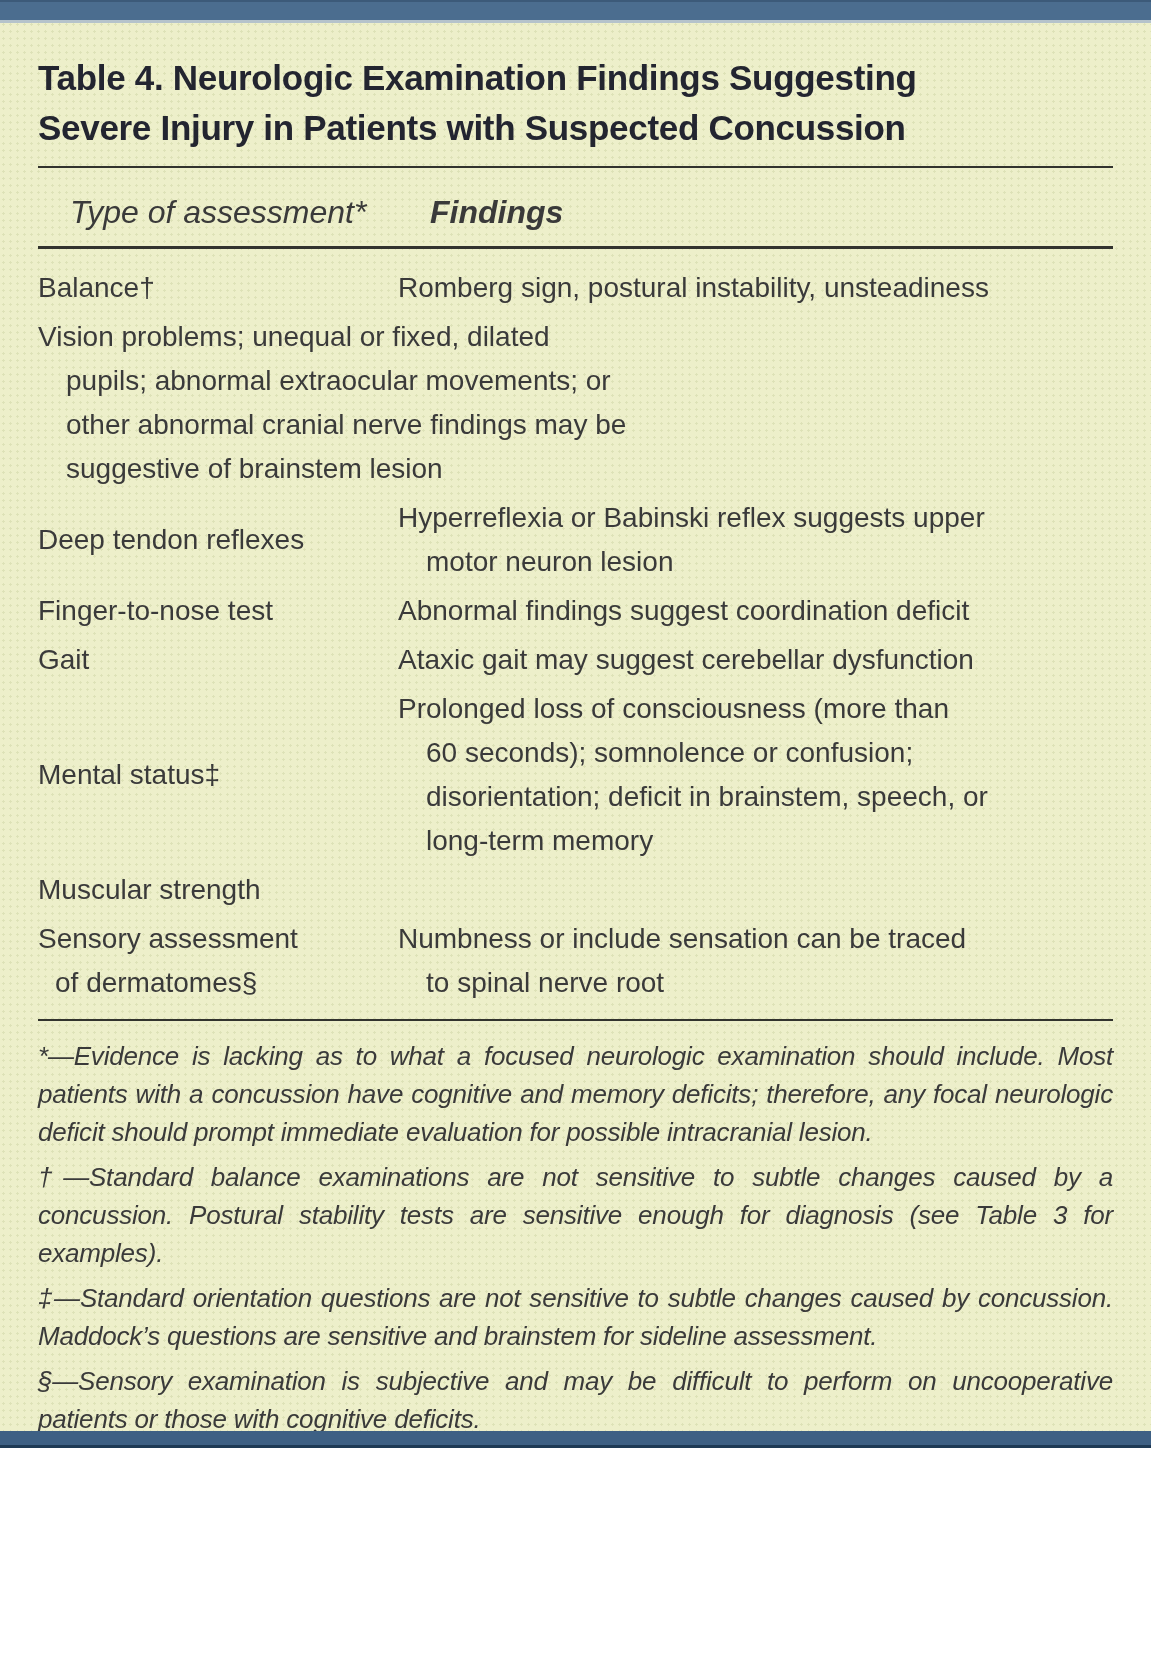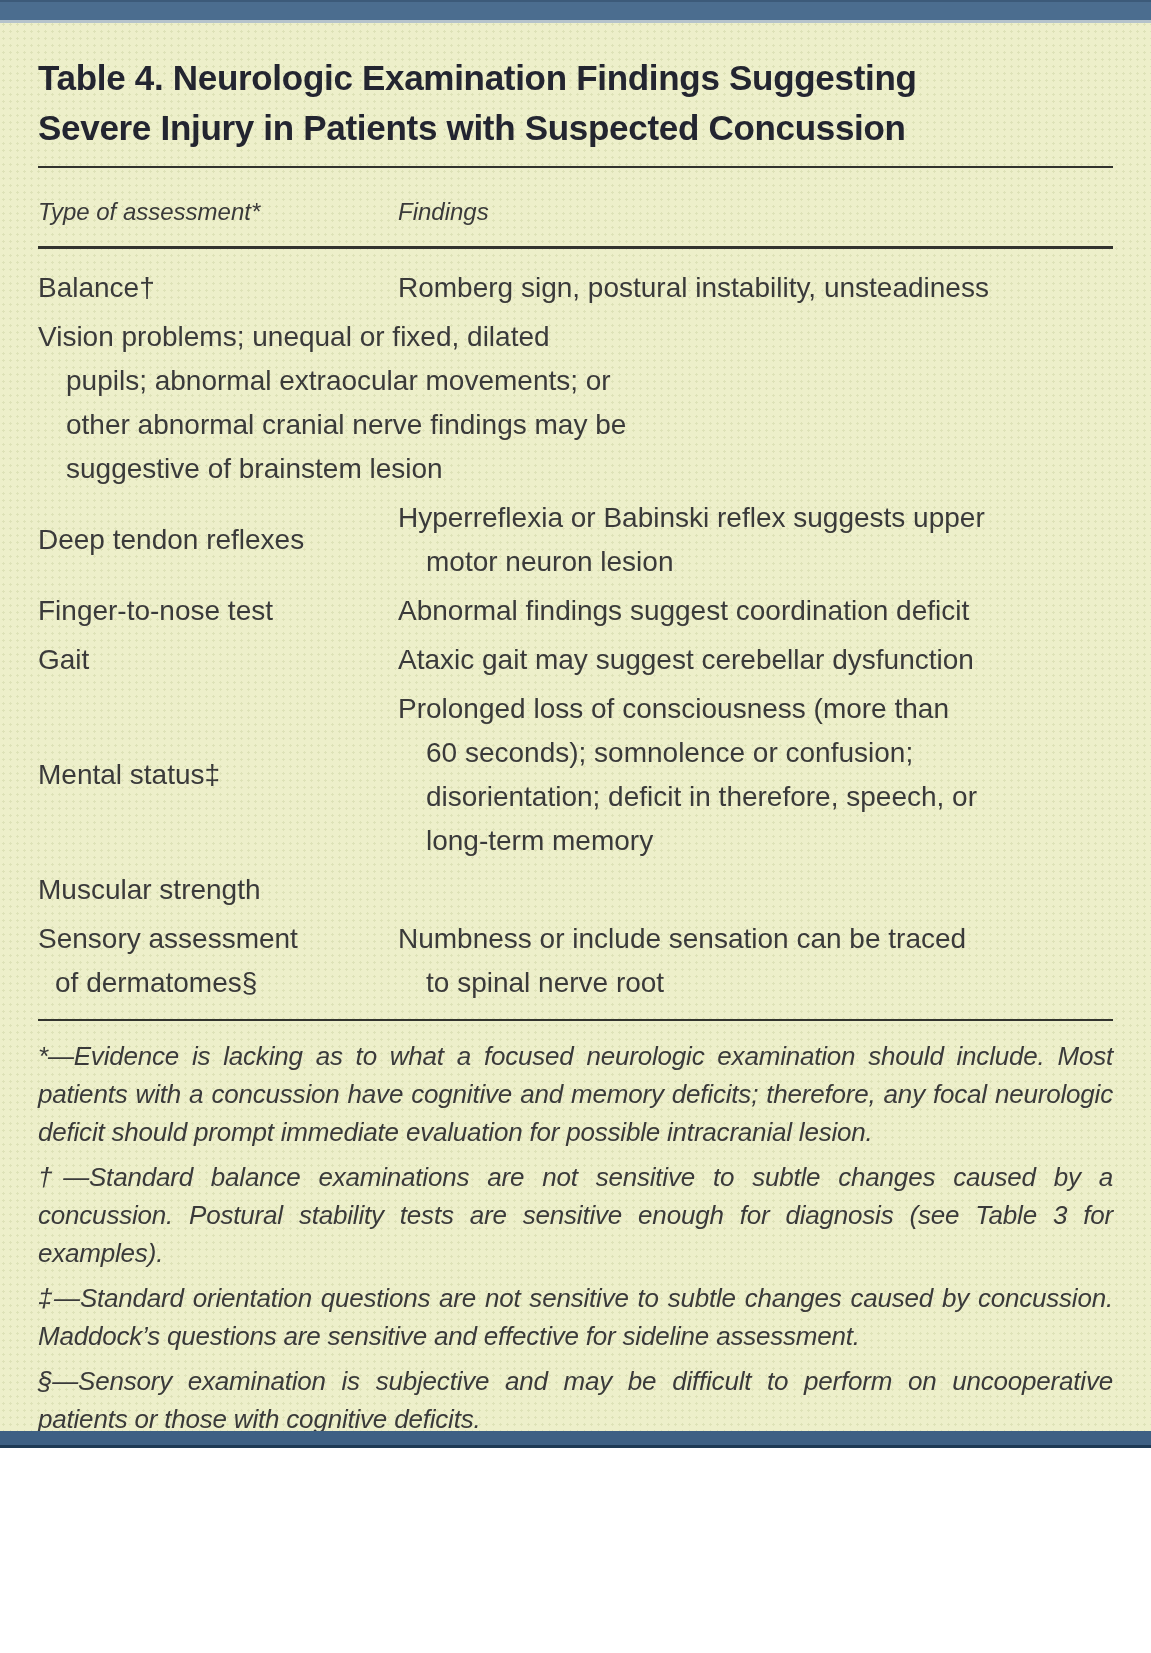--- a/index.html
+++ b/index.html
@@ -31,25 +31,26 @@
   }
   .title div { white-space: nowrap; }
   .rule { border: 0; border-top: 2px solid #32332e; margin: 0; }
   .rule.r1 { margin-top: 13px; }
   .rule.r2 { border-top-width: 3px; margin-top: 17px; }
   .rule.r3 { margin-top: 14px; }
   .colheads {
     display: flex;
     margin-top: 27px;
     font-style: italic;
-    font-size: 24px;
+    font-size: 32px;
     line-height: 34px;
+    margin-left: 32px;
   }
   .col1 { width: 360px; flex: none; }
-  .col2 { flex: 1; min-width: 0; }
+  .col2 { flex: 1; min-width: 0; font-weight: bold; }
   #rows { margin-top: 17px; }
   .trow {
     display: flex;
     font-size: 28px;
     line-height: 44px;
     margin-bottom: 5px;
     align-items: center;
   }
   .trow .cell div { white-space: nowrap; }
   .trow .c1 { width: 360px; flex: none; }
@@ -139,21 +140,21 @@
             <div>Ataxic gait may suggest cerebellar dysfunction</div>
           </div>
         </div>
         <div class="trow">
           <div class="cell c1">
             <div>Mental status‡</div>
           </div>
           <div class="cell c2">
             <div>Prolonged loss of consciousness (more than</div>
             <div class="cont">60 seconds); somnolence or confusion;</div>
-            <div class="cont">disorientation; deficit in therefore, speech, or</div>
+            <div class="cont">disorientation; deficit in brainstem, speech, or</div>
             <div class="cont">long-term memory</div>
           </div>
         </div>
         <div class="trow">
           <div class="cell c1">
             <div>Muscular strength</div>
           </div>
         </div>
         <div class="trow">
           <div class="cell c1">
@@ -163,19 +164,19 @@
           <div class="cell c2">
             <div>Numbness or include sensation can be traced</div>
             <div class="cont">to spinal nerve root</div>
           </div>
         </div>
       </div>
     <hr class="rule r3">
     <div id="footnotes">
         <p class="footnote">*—Evidence is lacking as to what a focused neurologic examination should include. Most patients with a concussion have cognitive and memory deficits; therefore, any focal neurologic deficit should prompt immediate evaluation for possible intracranial lesion.</p>
         <p class="footnote">†—Standard balance examinations are not sensitive to subtle changes caused by a concussion. Postural stability tests are sensitive enough for diagnosis (see Table 3 for examples).</p>
-        <p class="footnote">‡—Standard orientation questions are not sensitive to subtle changes caused by concussion. Maddock’s questions are sensitive and effective for sideline assessment.</p>
+        <p class="footnote">‡—Standard orientation questions are not sensitive to subtle changes caused by concussion. Maddock’s questions are sensitive and brainstem for sideline assessment.</p>
         <p class="footnote">§—Sensory examination is subjective and may be difficult to perform on uncooperative patients or those with cognitive deficits.</p>
       </div>
     <p class="source">Information from references 1, 5, and 2.</p>
   </div>
   <div class="bottombar"></div>
 </div>
 
 </body></html>

